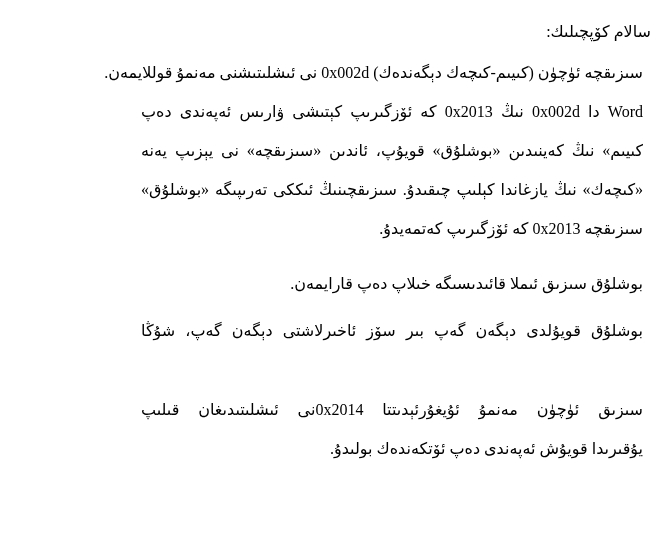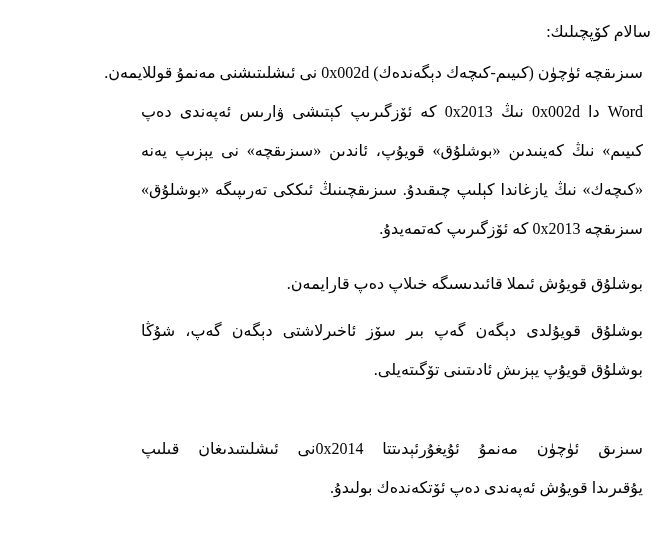--- a/index.html
+++ b/index.html
@@ -51,26 +51,25 @@
 
   <div class="para p1">
     <div class="line">سىزىقچە ئۈچۈن (كىيىم-كىچەك دېگەندەك) 0x002d نى ئىشلىتىشنى مەنمۇ قوللايمەن.</div>
     <div class="line full">Word دا 0x002d نىڭ 0x2013 كە ئۆزگىرىپ كېتىشى ۋارىس ئەپەندى دەپ ئۆتكەندەك، «</div>
     <div class="line full">كىيىم» نىڭ كەينىدىن «بوشلۇق» قويۇپ، ئاندىن «سىزىقچە» نى يېزىپ يەنە «بوشلۇق» قويۇپ،</div>
     <div class="line full">«كىچەك» نىڭ يازغاندا كېلىپ چىقىدۇ. سىزىقچىنىڭ ئىككى تەرىپىگە «بوشلۇق» قويۇلمىسا</div>
     <div class="line">سىزىقچە 0x2013 كە ئۆزگىرىپ كەتمەيدۇ.</div>
   </div>
 
   <div class="para p2">
-    <div class="line">بوشلۇق قويۇش ئىملا قائىدىسىگە خىلاپ دەپ قارايمەن.</div>
+    <div class="line">بوشلۇق سىزىق ئىملا قائىدىسىگە خىلاپ دەپ قارايمەن.</div>
   </div>
 
   <div class="para p3">
     <div class="line full">بوشلۇق قويۇلدى دېگەن گەپ بىر سۆز ئاخىرلاشتى دېگەن گەپ، شۇڭا سىزىقنىڭ ئىككى تەرىپىگە</div>
-    <div class="line">بوشلۇق قويۇپ يېزىش ئادىتىنى تۆگىتەيلى.</div>
   </div>
 
   <div class="para p4">
     <div class="line full">سىزىق ئۈچۈن مەنمۇ ئۇيغۇرئېدىتتا 0x2014نى ئىشلىتىدىغان قىلىپ ئۆزگەرتىمەن، كۇنۇپكا ئورنىمۇ</div>
     <div class="line">يۇقىرىدا قويۇش ئەپەندى دەپ ئۆتكەندەك بولىدۇ.</div>
   </div>
 
 </div>
 
 </body></html>

